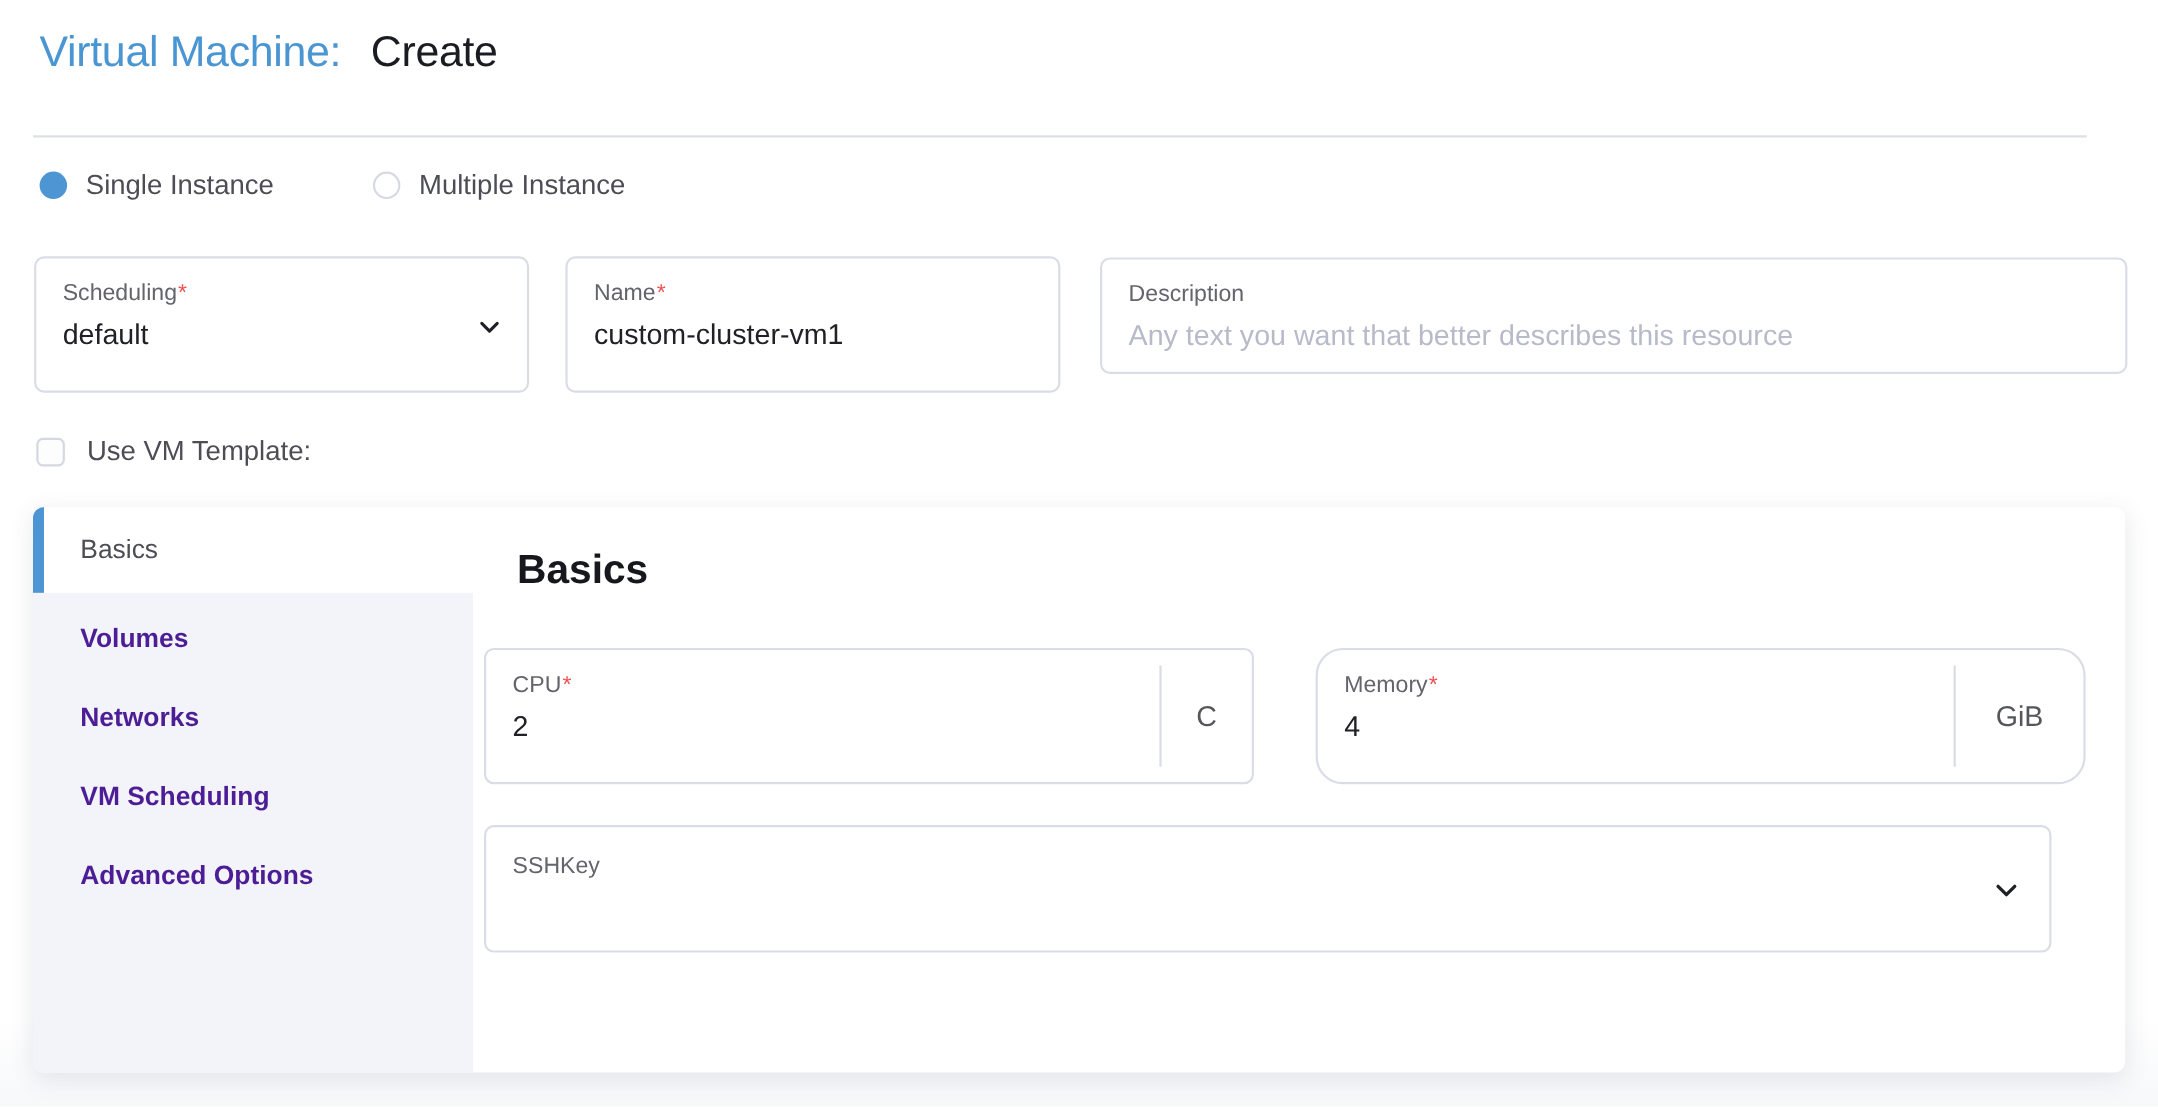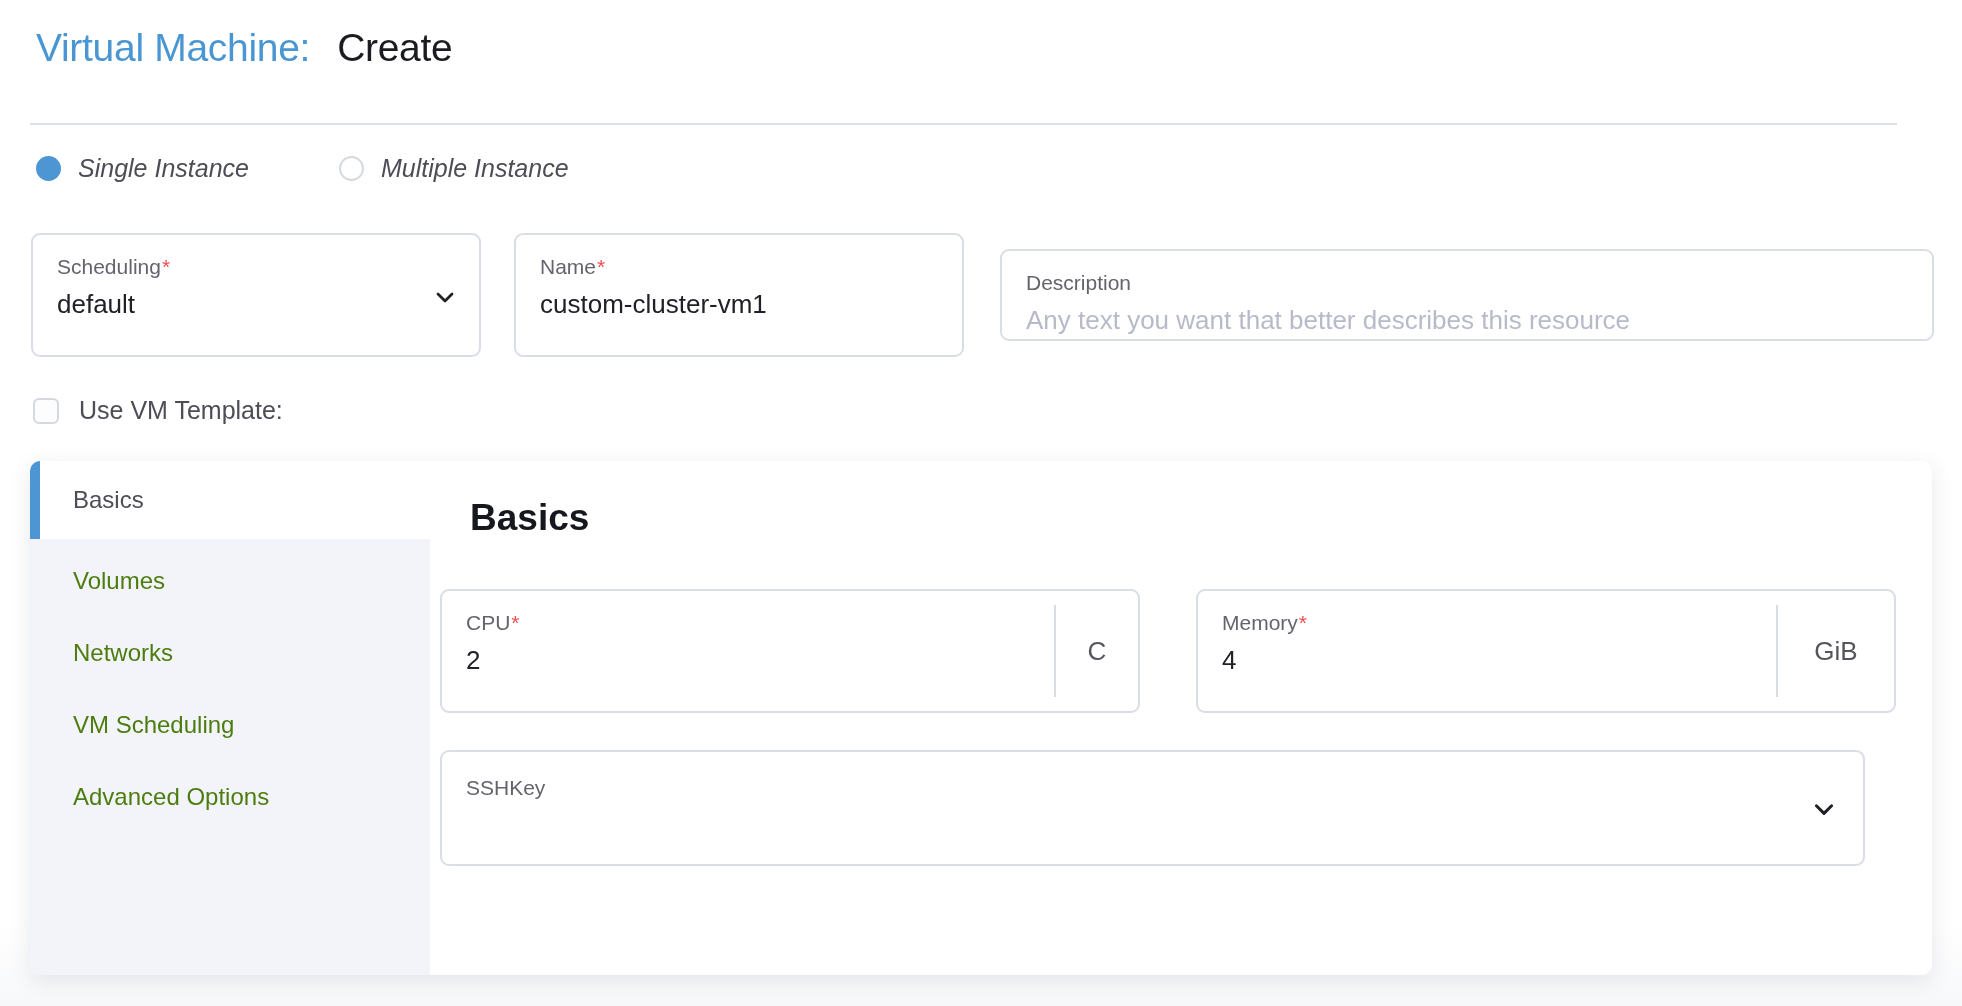--- a/index.html
+++ b/index.html
@@ -17,53 +17,53 @@
   .title-resource { color: #4a96d2; }
   .title-action { color: #1a1c22; margin-left: 27px; }
   .header-divider { position: absolute; left: 30px; top: 123px; width: 1867px; height: 2px; background: #dcdfe4; }
 
   
   .radio-row { position: absolute; left: 36px; top: 154px; display: flex; align-items: center; gap: 90px; }
   .radio-opt { display: flex; align-items: center; gap: 17px; cursor: pointer; }
   .radio-dot { width: 25px; height: 25px; border-radius: 50%; flex: 0 0 auto; }
   .radio-dot.on { background: #4e95d3; }
   .radio-dot.off { background: #ffffff; border: 2.5px solid #d6d9e0; }
-  .radio-label { font-size: 25px; color: #4c4d55; font-weight: 500; font-style: italic; }
+  .radio-label { font-size: 25px; color: #4c4d55; font-weight: 500; }
 
   
   .fbox { position: absolute; background: #ffffff; border: 2px solid #dadde6; border-radius: 9px; }
   .fbox .flabel { position: absolute; left: 24px; top: 20px; font-size: 21px; color: #63646c; font-weight: 500; }
   .req { color: #ef5050; margin-left: 1px; }
   .fvalue { position: absolute; left: 24px; top: 54px; width: calc(100% - 110px); border: none; outline: none; background: transparent; font-family: inherit; font-size: 26px; color: #202127; padding: 0; }
   .fvalue::placeholder { color: #b7bac8; opacity: 1; }
   .chev { position: absolute; }
 
   .ns-box   { left: 31px;   top: 233px; width: 450px; height: 124px; cursor: pointer; }
   .name-box { left: 514px;  top: 233px; width: 450px; height: 124px; }
-  .desc-box { left: 1000px; top: 249px; width: 934px; height: 92px; }
+  .desc-box { left: 1000px; top: 234px; width: 934px; height: 106px; }
   .desc-box .fvalue { width: calc(100% - 48px); }
 
   
   .chk-row { position: absolute; left: 33px; top: 396px; display: flex; align-items: center; gap: 20px; cursor: pointer; }
   .chk-box { width: 26px; height: 26px; border: 2px solid #d5d8e0; border-radius: 6px; background: #fdfdfe; }
   .chk-label { font-size: 25px; color: #4c4d55; font-weight: 500; }
 
   
   .panel { position: absolute; left: 30px; top: 461px; width: 1902px; height: 514px; background: #ffffff; border-radius: 10px; box-shadow: 0 6px 22px rgba(55, 65, 90, 0.12); display: flex; overflow: hidden; }
   .sidebar { width: 400px; flex: 0 0 auto; display: flex; flex-direction: column; }
   .tab { display: flex; align-items: center; font-size: 24px; cursor: pointer; }
   .tab.active { height: 78px; background: #ffffff; color: #4c4d55; border-left: 10px solid #4e95d3; padding-left: 33px; font-weight: 500; }
   .tab-rest { background: #f2f4f9; flex: 1; display: flex; flex-direction: column; padding-top: 6px; }
-  .tab.link { height: 72px; color: #4d7c0f; padding-left: 43px; font-weight: 400; }
+  .tab.link { height: 72px; color: #4c1d95; padding-left: 43px; font-weight: 700; }
 
   .content { flex: 1; position: relative; }
   .content-heading { position: absolute; left: 40px; top: 36px; font-size: 37px; font-weight: 600; color: #16181d; }
 
   .cpu-box { left: 440px; top: 589px; width: 700px; height: 124px; }
-  .mem-box { left: 1196px; top: 589px; width: 700px; height: 124px; }
+  .mem-box { left: 1196px; top: 589px; width: 700px; height: 124px; border-radius: 25px; }
   
   .unit-zone { position: absolute; top: 14px; bottom: 14px; right: 0; border-left: 2px solid #d9dce4; display: flex; align-items: center; justify-content: center; }
   .cpu-unit { width: 84px; }
   .mem-unit { width: 118px; text-align: center; }
   .unit-text { font-size: 26px; color: #55565c; }
 
   .ssh-box { left: 440px; top: 750px; width: 1425px; height: 116px; cursor: pointer; }
   .ssh-box .flabel { top: 24px; }
 
   .chev-ns  { right: 22px; top: 50px; }

